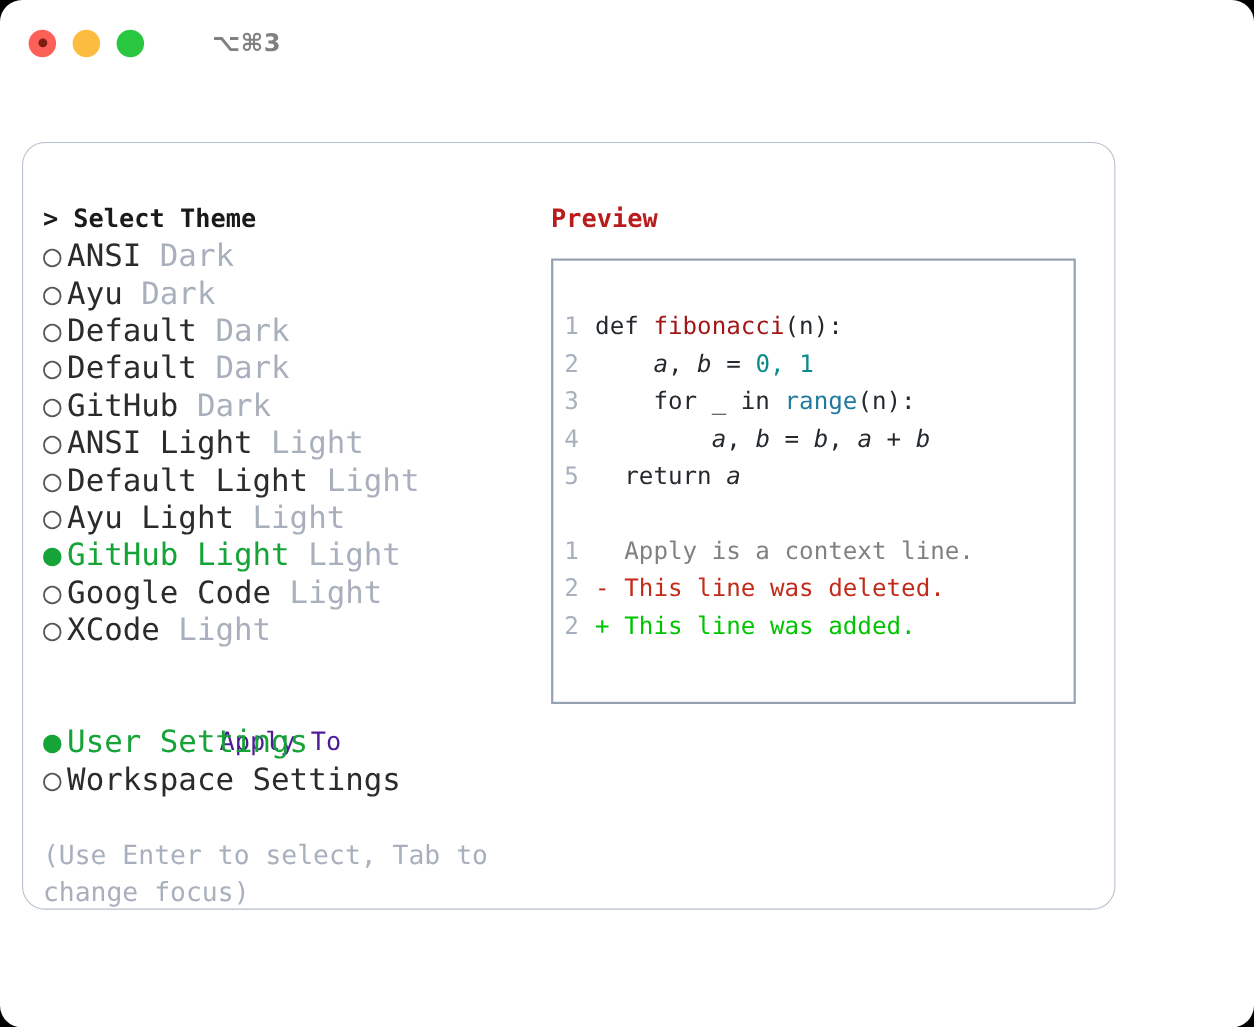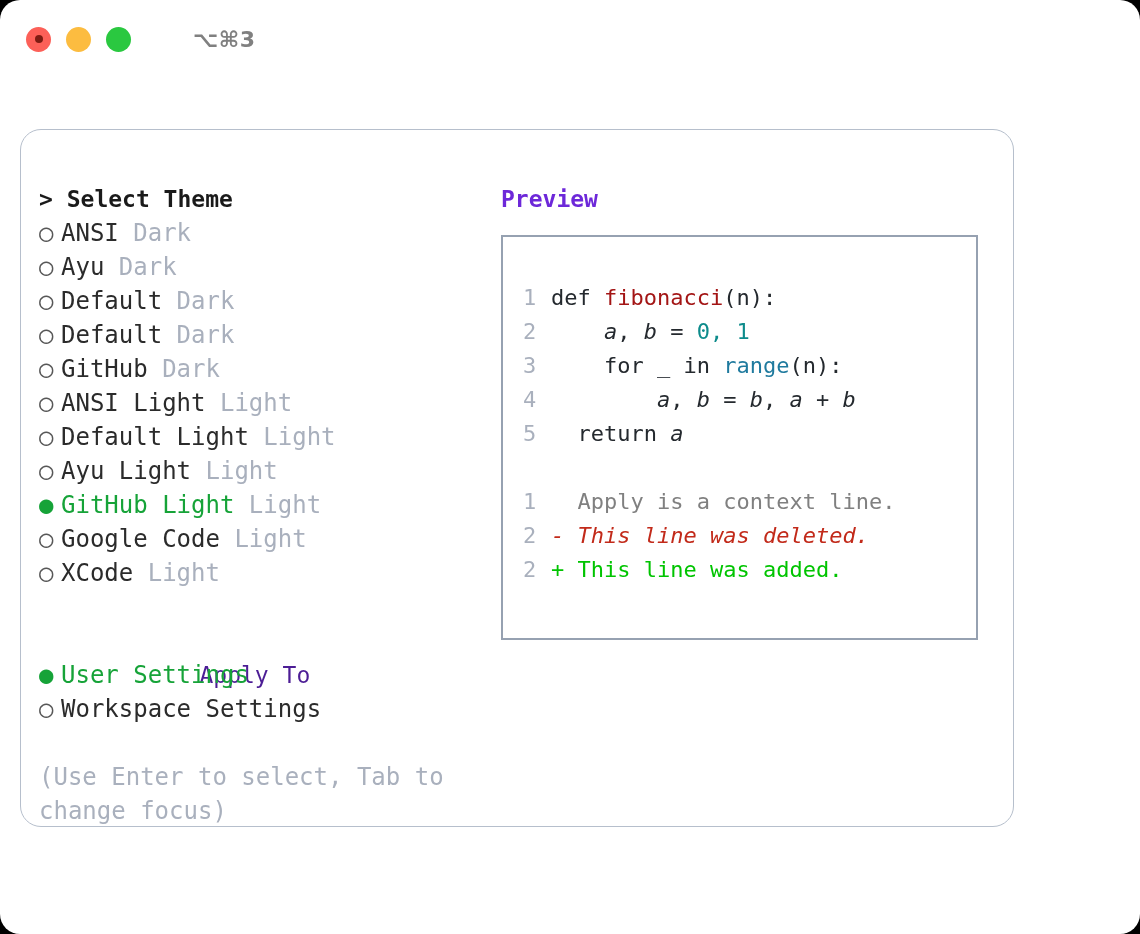--- a/index.html
+++ b/index.html
@@ -100,21 +100,21 @@
     font-weight: bold;
     color: #1a1a1a;
     height: 34px;
     line-height: 34px;
     white-space: pre;
   }
 
   .opt-row {
     height: 34px;
     line-height: 34px;
-    font-size: 24px;
+    font-size: 28px;
     color: #2b2b2b;
     white-space: pre;
     display: block;
   }
   .bullet {
     display: inline-block;
     width: 22px;
   }
   .bullet-empty { color: #575757; }
   .bullet-filled { color: #16a338; }
@@ -142,32 +142,32 @@
   
   .right-col {
     position: absolute;
     left: 480px;
     top: 52px;
     width: 500px;
   }
   .preview-title {
     font-size: 23px;
     font-weight: bold;
-    color: #6d28d9;
+    color: #b91c1c;
     height: 34px;
     line-height: 34px;
   }
   .preview-box {
     margin-top: 19px;
     width: 477px;
     height: 405px;
     border: 2px solid #96a1b1;
     box-sizing: border-box;
     background: #ffffff;
-    padding: 44px 0 0 20px;
+    padding: 44px 0 0 10px;
   }
 
   .code-line {
     font-size: 22px;
     height: 34px;
     line-height: 34px;
     white-space: pre;
     color: #24292e;
   }
   .ln {
@@ -176,21 +176,21 @@
     color: #a9b0bd;
     text-align: left;
   }
   .tok-fn     { color: #a31515; }
   .tok-num    { color: #0d8b8b; }
   .tok-builtin{ color: #1f7a9e; }
   .tok-var    { font-style: italic; }
   .gap-line   { height: 34px; }
 
   .diff-context { color: #808080; }
-  .diff-del     { color: #c22a1a; font-style: italic; }
+  .diff-del     { color: #c22a1a; }
   .diff-add     { color: #00c400; }
 </style>
 </head>
 <body>
 
 <div class="window">
 
   <div class="titlebar">
     <div class="lights">
       <span class="light light-close">

